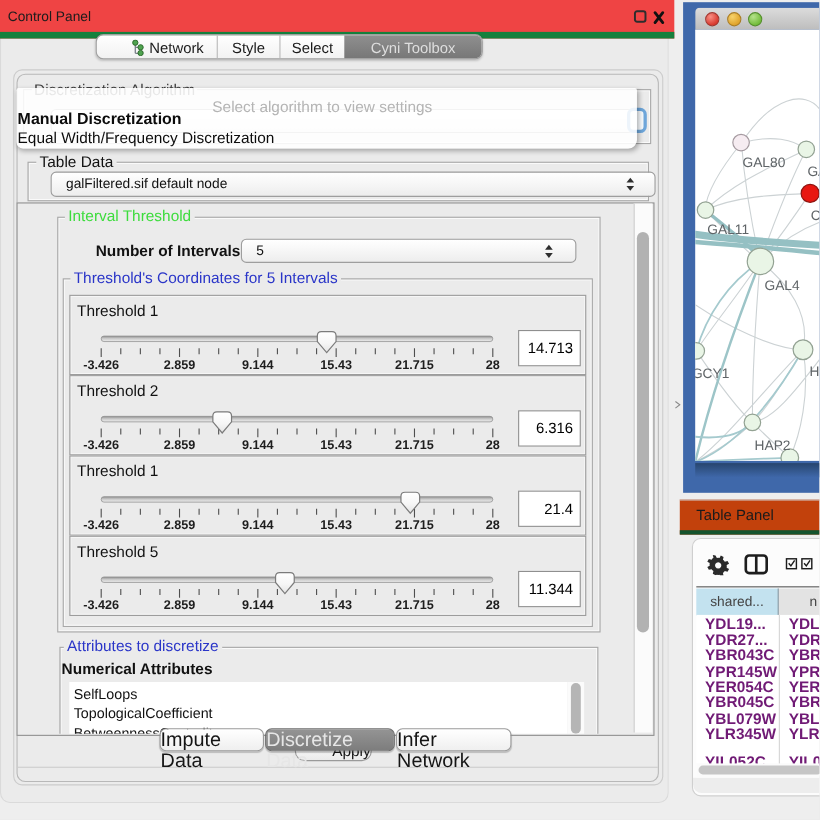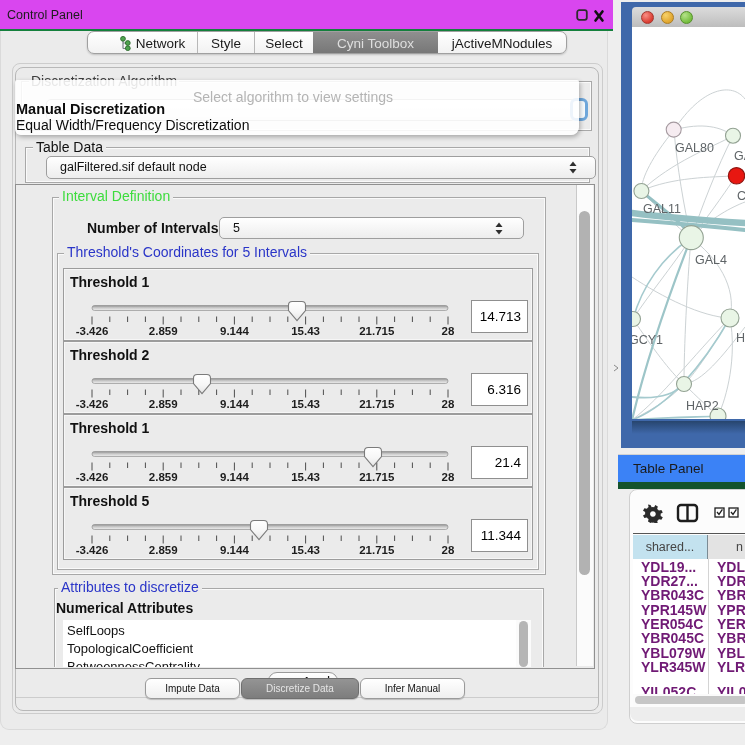--- a/index.html
+++ b/index.html
@@ -1,54 +1,54 @@
 <!DOCTYPE html>
 <html><head>
 <meta charset="utf-8">
 <style>
 html,body{margin:0;padding:0;}
 body{width:745px;height:745px;position:relative;overflow:hidden;background:#eeeeee;
   font-family:"Liberation Sans",sans-serif;-webkit-font-smoothing:antialiased;}
 .abs{position:absolute;}
 
-#titlebar{left:0;top:0;width:613px;height:29px;background:#d946ef;border-bottom:2px solid #15803d;text-decoration:underline;}
+#titlebar{left:0;top:0;width:613px;height:29px;background:#ef4444;border-bottom:6px solid #15803d;text-decoration:underline;}
 #titlebar .t{left:7px;top:8px;font-size:12.5px;color:#1c1c1c;}
 #winbody{left:0;top:29px;width:606px;height:700px;background:#ebebeb;border-radius:0 0 9px 9px;border:1px solid #dadada;border-top:none;}
 
 #toptabs{left:87px;top:31px;box-sizing:border-box;height:23px;display:flex;border:1px solid #a0a0a0;border-radius:7px;
   background:linear-gradient(#ffffff,#f2f2f2);box-shadow:0 1px 2px rgba(0,0,0,.18);overflow:hidden;}
 #toptabs .seg{height:23px;line-height:23px;font-size:13.5px;color:#1a1a1a;text-align:center;white-space:nowrap;}
 #toptabs .sep{width:1px;height:23px;background:#b8b8b8;}
 #toptabs .dark{background:linear-gradient(#8f8f8f,#757575);color:#dedede;}
 
 #outerpanel{left:12px;top:63px;width:589px;height:649px;border:1px solid #cccccc;border-radius:8px;background:#ebebeb;}
 #innerpanel{left:15px;top:67px;width:582px;height:642px;border:1px solid #b8b8b8;border-radius:8px;background:#ebebeb;}
 
 .group{border:1px solid #a8a8a8;box-shadow:inset 0 0 0 1px #fafafa;}
 .gtitle{position:absolute;background:#ebebeb;padding:0 3px;font-size:14px;line-height:13px;white-space:nowrap;}
 
 .combo{background:linear-gradient(#ffffff,#ededed);border:1px solid #9e9e9e;border-radius:5px;
   font-size:12.5px;color:#111;}
 
 .tblock{left:63px;width:468px;background:#ebebeb;border:1px solid #9c9c9c;box-shadow:inset 0 0 0 1px #f6f6f6;}
-.tlabel{position:absolute;left:6px;top:5px;font-weight:700;font-size:14px;color:#111;}
+.tlabel{position:absolute;left:6px;top:5px;font-weight:400;font-size:14px;color:#111;}
 .tval{position:absolute;left:407px;top:31px;width:49px;height:31px;background:#ffffff;border:1px solid #8f8f8f;
   font-size:13.5px;color:#000;text-align:right;line-height:31px;padding-right:6px;}
 .tsvg{position:absolute;left:20px;top:27px;}
 
-.btab{top:678px;height:19px;line-height:19px;border:1px solid #9a9a9a;border-radius:6px;text-align:center;
-  font-size:10px;color:#151515;background:linear-gradient(#ffffff,#efefef);box-shadow:0 1px 1px rgba(0,0,0,.2);}
+.btab{top:662px;height:19px;line-height:19px;border:1px solid #9a9a9a;border-radius:6px;
+  font-size:18px;color:#151515;background:linear-gradient(#ffffff,#efefef);box-shadow:0 1px 1px rgba(0,0,0,.2);}
 .btabdark{background:linear-gradient(#949494,#7d7d7d);color:#e6e6e6;border-color:#6f6f6f;}
 
 #bluewin{left:621px;top:2px;width:124px;height:446px;background:#3f68aa;}
 #nettitle{left:11px;top:5px;width:113px;height:20px;border-radius:4px 0 0 0;
   background:linear-gradient(#dcdcdc,#bdbdbd);border-bottom:1px solid #979797;}
 .tl{position:absolute;top:3.5px;width:11px;height:11px;border-radius:50%;}
 #netcanvas{left:11px;top:25px;width:113px;height:392px;background:#ffffff;}
-#tpbar{left:618px;top:454px;width:127px;height:27px;background:#3b82f6;border-top:1px solid #d2d2d2;border-bottom:7px solid #14532d;text-align:center;}
+#tpbar{left:618px;top:454px;width:127px;height:27px;background:#c2410c;border-top:1px solid #d2d2d2;border-bottom:4px solid #14532d;text-align:center;}
 #tpbar .t{left:15px;top:6px;font-size:13.5px;color:#1b1b1b;}
 #tablecard{left:629px;top:489px;width:126px;height:233px;background:#fcfcfc;border:1px solid #cfcfcf;border-radius:8px 0 0 8px;}
 .trow{position:absolute;font-size:14px;color:#701a75;white-space:nowrap;font-weight:bold;}
 </style>
 </head>
 <body>
 
 <div class="abs" id="winbody"></div>
 <div class="abs" id="titlebar">
     <div class="abs t">Control Panel</div>
@@ -64,42 +64,41 @@
     <path d="M3 3 V 12.5 M3 7 H 7.8 M3 12.5 H 7.8" stroke="#7a8089" stroke-width="1.2" fill="none"></path>
     <circle cx="3" cy="2.8" r="2.4" fill="#4fa34f" stroke="#2e6b2e" stroke-width="0.9"></circle>
     <circle cx="7.8" cy="7" r="2.4" fill="#4fa34f" stroke="#2e6b2e" stroke-width="0.9"></circle>
     <circle cx="7.8" cy="12.2" r="2.4" fill="#4fa34f" stroke="#2e6b2e" stroke-width="0.9"></circle>
   </svg>Network</div>
   <div class="sep"></div>
   <div class="seg" style="width:56px">Style</div>
   <div class="sep"></div>
   <div class="seg" style="width:58px">Select</div>
   <div class="seg dark" style="width:125px">Cyni Toolbox</div>
-  <div class="seg" style="width:128px">jActiveMNodules</div>
 </div>
 
 <div class="abs group" style="left:25px;top:147px;width:563px;height:34px"></div>
 <div class="gtitle" style="left:33px;top:141px;color:#111">Table Data</div>
 <div class="abs combo" style="left:46px;top:156px;width:535px;height:21px;line-height:21px;padding-left:13px">galFiltered.sif default node</div>
 <svg class="abs" style="left:568px;top:161px" width="10" height="13" viewBox="0 0 10 13">
  <path d="M5 0.5 L8.5 5 L1.5 5 Z" fill="#2e2e2e"></path>
     <path d="M5 12.5 L8.5 8 L1.5 8 Z" fill="#2e2e2e"></path>
 </svg>
 
 <div class="abs group" style="left:21px;top:81px;width:569px;height:48px"></div>
 <div class="abs" style="left:29px;top:74px;font-size:14px;line-height:14px;color:#3e3e3e;background:#ebebeb;padding:0 2px">Discretization Algorithm</div>
 <div class="abs combo" style="left:46px;top:99px;width:528px;height:20px"></div>
 <div class="abs" style="left:570px;top:98px;width:12px;height:17px;border:3px solid #6ea6da;border-radius:6px;background:#f6fafd"></div>
 
 <div class="abs" style="left:15px;top:184px;width:578px;height:483px;border:1px solid #909090;background:#ebebeb"></div>
 <div class="abs" style="left:576px;top:185px;width:16px;height:481px;background:#fbfbfb;border-left:1px solid #c9c9c9"></div>
 <div class="abs" style="left:579px;top:211px;width:11px;height:364px;border-radius:6px;background:#b2b2b2"></div>
 
 <div class="abs group" style="left:52px;top:197px;width:492px;height:376px"></div>
-<div class="gtitle" style="left:59px;top:190px;color:#3ddc3d">Interval Definition</div>
+<div class="gtitle" style="left:59px;top:190px;color:#3ddc3d">Interval Threshold</div>
 <div class="abs" style="left:87px;top:220px;font-size:14px;font-weight:700;color:#111">Number of Intervals</div>
 <div class="abs combo" style="left:219px;top:217px;width:290px;height:20px;line-height:20px;padding-left:13px">5</div>
 <svg class="abs" style="left:494px;top:222px" width="10" height="13" viewBox="0 0 10 13">
  <path d="M5 0.5 L8.5 5 L1.5 5 Z" fill="#2e2e2e"></path>
     <path d="M5 12.5 L8.5 8 L1.5 8 Z" fill="#2e2e2e"></path>
 </svg>
 
 <div class="abs group" style="left:57px;top:253px;width:480px;height:315px"></div>
 <div class="gtitle" style="left:64px;top:246px;color:#2a35c8">Threshold's Coordinates for 5 Intervals</div>
 <div class="abs tblock" style="top:268px;height:71px">
@@ -300,21 +299,21 @@
   <div class="abs" style="left:503px;top:36px;width:9px;height:46px;border-radius:5px;background:#b5b5b5"></div>
 </div>
 <div class="gtitle" style="left:58px;top:581px;color:#2a35c8">Attributes to discretize</div>
 
 <div class="abs" style="left:268px;top:672px;width:68px;height:18px;border:1px solid #9a9a9a;border-radius:9px;
  background:linear-gradient(#ffffff,#ebebeb);text-align:right;line-height:18px;font-size:14px;color:#161616">Apply</div>
 <div class="abs" style="left:16px;top:697px;width:582px;height:1px;background:#cccccc"></div>
 
 <div class="abs btab" style="left:145px;width:93px">Impute Data</div>
 <div class="abs btab btabdark" style="left:241px;width:116px">Discretize Data</div>
-<div class="abs btab" style="left:360px;width:103px">Infer Manual</div>
+<div class="abs btab" style="left:360px;width:103px">Infer Network</div>
 
 <div class="abs" style="left:15px;top:80px;width:564px;height:55px;background:rgba(255,255,255,0.88);border-radius:2px 2px 8px 6px;
  box-shadow:1px 2px 5px rgba(0,0,0,.3)"></div>
 
 <div class="abs" style="left:193px;top:89px;font-size:14px;color:#b4b4b4">Select algorithm to view settings</div>
 <div class="abs" style="left:16px;top:101px;font-size:14.5px;font-weight:700;color:#0c0c0c">Manual Discretization</div>
 <div class="abs" style="left:16px;top:117px;font-size:14px;color:#0c0c0c">Equal Width/Frequency Discretization</div>
 
 <div class="abs" id="bluewin">
   <div class="abs" id="nettitle">

